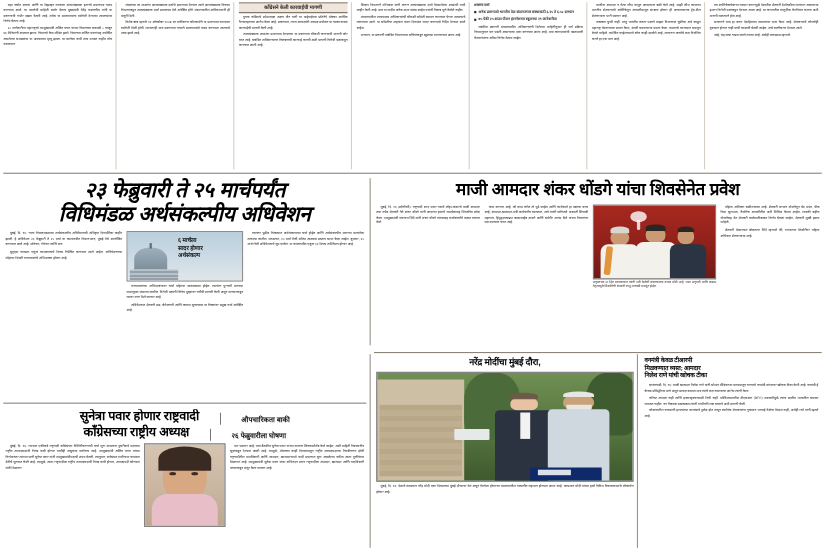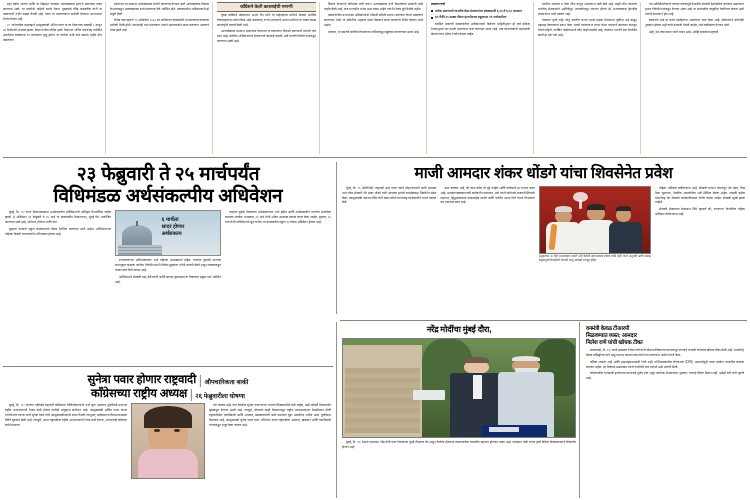--- a/index.html
+++ b/index.html
@@ -52,21 +52,21 @@
 
   
   #band-rule{position:absolute;left:3px;top:157px;width:744px;height:0;border-top:1px solid #8d8478;}
 
   
   #mid-band{position:absolute;left:0;top:160px;width:750px;height:158px;}
   #mid-left{position:absolute;left:3px;top:0;width:330px;height:156px;overflow:hidden;}
   #mid-right{position:absolute;left:340px;top:0;width:407px;height:156px;overflow:hidden;}
   #mid-split{position:absolute;left:336px;top:2px;height:152px;border-left:.7px solid #9b9388;}
 
-  .mid-hl-wrap{text-align:center;padding:3px 2px 4px 2px;}
+  .mid-hl-wrap{text-align:center;padding:3px 2px 4px 2px;font-style:italic;}
   .midcols{display:flex;gap:4px;}
   .midcols .c{flex:1;min-width:0;}
 
   .photo{
     background:#cfd4d8;border:.5px solid #7d7d7d;overflow:hidden;position:relative;
   }
   .cap{font-size:2.85px;line-height:1.4;color:#3a352f;text-align:justify;margin-top:1px;}
 
   
   .inset{width:100%;margin:0 0 2px 0;}
@@ -104,21 +104,21 @@
   #bot-right{position:absolute;left:583px;top:2px;width:164px;height:176px;overflow:hidden;}
   #bot-split1{position:absolute;left:336px;top:2px;height:176px;border-left:.7px solid #9b9388;}
   #bot-split2{position:absolute;left:579px;top:2px;height:176px;border-left:.7px solid #9b9388;}
   #botleft-rule{position:absolute;left:3px;top:46px;width:330px;border-top:.9px solid #8d8478;}
   #botmid-rule{position:absolute;left:340px;top:0px;width:407px;border-top:.9px solid #8d8478;}
 
   .sub-flag{
     font-family:"Liberation Sans",sans-serif;font-weight:bold;font-size:6.4px;color:#111;
     white-space:nowrap;
   }
-  .hl-row{display:flex;align-items:flex-end;justify-content:center;gap:3px;}
+  .hl-row{display:flex;align-items:flex-end;justify-content:center;gap:18px;}
   .pipe{font-size:12px;color:#333;line-height:1;font-weight:300;}
 </style>
 </head>
 <body>
 
 <div class="page">
 
   <div id="top-band">
     <div class="topgrid">
 

